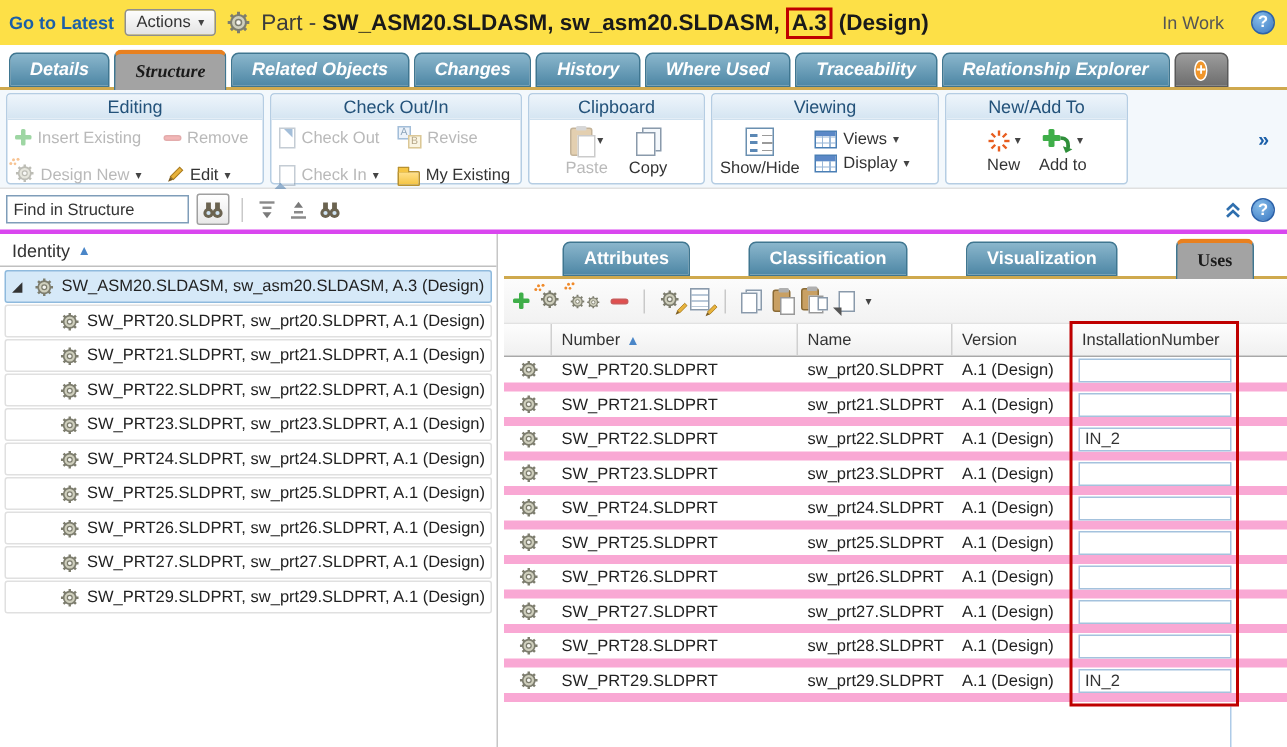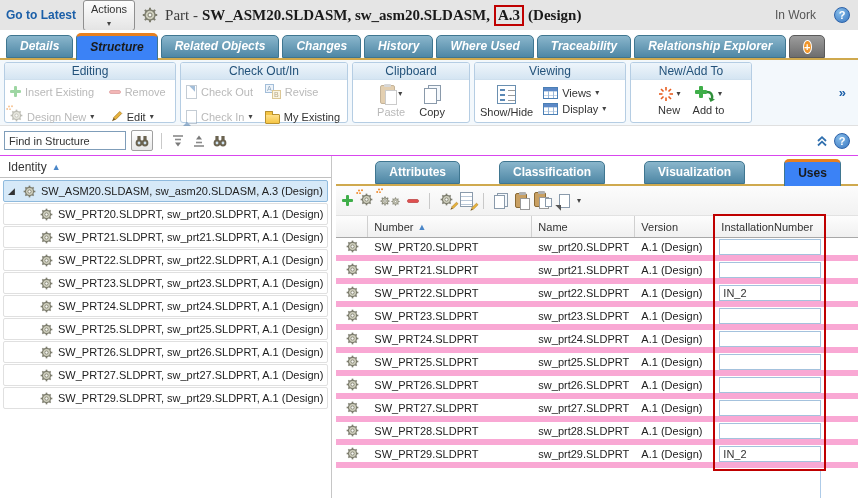--- a/index.html
+++ b/index.html
@@ -1,37 +1,37 @@
 <!DOCTYPE html>
 <html><head>
 <meta charset="utf-8">
 <style>
   * { box-sizing: border-box; margin:0; padding:0; }
   html,body { width:858px; height:498px; overflow:hidden; }
   body { font-family:"Liberation Sans", sans-serif; font-size:12px; background:#fff; color:#222; position:relative; }
 
   
-  .hdr { height:30px; display:flex; align-items:center; padding:0 8px 0 6px; gap:7px; background:#e5e5e5; }
+  .hdr { height:30px; display:flex; align-items:center; padding:0 8px 0 6px; gap:7px; background:#fde047; }
   .lnk { color:#1b5fa8; font-weight:bold; font-size:12px; cursor:pointer; }
   .btn-actions { display:inline-flex; align-items:center; gap:5px; border:1px solid #8f8f8f; border-radius:3px;
-      background:linear-gradient(#fdfdfd,#e4e4e4); padding:2px 7px; font-size:11px; color:#333;flex-direction:column; }
+      background:linear-gradient(#fdfdfd,#e4e4e4); padding:2px 7px; font-size:11px; color:#333; }
   .dd { font-size:8px; color:#444; line-height:1; }
-  .title { font-size:15px; color:#3c3c3c; display:flex; align-items:center; gap:4px; white-space:nowrap;font-family:Liberation Serif, serif; }
+  .title { font-size:15px; color:#3c3c3c; display:flex; align-items:center; gap:4px; white-space:nowrap; }
   .title b { color:#1a1a1a; }
   .redbox-inline { border:2px solid #bf0000; padding:0 2px; font-weight:bold; color:#1a1a1a;text-align:center; }
   .hdr-right { margin-left:auto; display:flex; align-items:center; gap:18px; color:#555; }
   .help { width:16px; height:16px; border-radius:50%; border:1px solid #2d62a8; color:#fff; font-size:11px; font-weight:bold;
       display:inline-flex; align-items:center; justify-content:center; background:radial-gradient(circle at 35% 30%, #85bce9, #3a78c2); }
 
   
   .tabbar { position:relative; height:30px; display:flex; align-items:flex-end; padding-left:6px; background:#fff; }
   .tabbar::after { content:""; position:absolute; left:0; right:0; bottom:0; height:2px; background:#cfa94e; }
   .tab { height:23px; margin:0 3px 2px 0; padding:0 13px; line-height:21px; border:1px solid #3f7690; border-radius:5px 5px 0 0;
       background:linear-gradient(#8ab6cc,#4e87a5); color:#fff; font-weight:bold; font-style:italic; font-size:12px; cursor:pointer; white-space:nowrap; }
-  .tab.active { height:27px; margin-bottom:0; background:#3b82f6; color:#1a1a1a; border-top:3px solid #e8801f; border-bottom:none; line-height:22px; position:relative; z-index:3; }
+  .tab.active { height:27px; margin-bottom:0; background:#a3a3a3; color:#1a1a1a; border-top:3px solid #e8801f; border-bottom:none; line-height:22px; position:relative; z-index:3;font-family:Liberation Serif, serif; }
   .tab.plus { width:36px; background:linear-gradient(#9c9c9c,#6e6e6e); border-color:#5a5a5a; display:flex; align-items:center; justify-content:center; }
   .plus-circle { width:14px; height:14px; border-radius:50%; background:#f0962c; border:1px solid #fff; color:#fff; font-weight:bold;
       font-size:11px; line-height:12px; text-align:center; font-style:normal; }
   .subtab { font-style:normal;margin-left:36px; }
 
   
   .toolbar { height:66px; background:#f3f8fc; display:flex; align-items:stretch; padding:2px 4px; gap:4px; border-bottom:1px solid #e0e0e0; }
   .grp { border:1px solid #b5cde3; border-radius:3px; background:#fff; display:flex; flex-direction:column; }
   .grp-title { background:linear-gradient(#eef5fb,#d5e5f2); color:#23527a; font-size:12px; text-align:center; padding:1px 6px;
       border-bottom:1px solid #cfe0ee; border-radius:2px 2px 0 0; }
@@ -39,21 +39,21 @@
   .grid2 { display:grid; grid-template-columns:auto auto; grid-auto-rows:19px; column-gap:10px; align-items:center; }
   .tbtn { display:inline-flex; align-items:center; gap:4px; font-size:11px; color:#333; cursor:pointer; white-space:nowrap; }
   .tbtn.dis { color:#b9b9b9; cursor:default;align-items:center; }
   .tbtn.dis .ic { opacity:.5; }
   .tbig { display:flex; flex-direction:column; align-items:center; justify-content:flex-end; gap:2px; font-size:11px; color:#333; cursor:pointer; }
   .tbig.dis { color:#b9b9b9; }
   .tbig.dis .ic { opacity:.5; }
   .overflow { margin-left:auto; align-self:center; color:#1b5fa8; font-weight:bold; font-size:13px; padding-right:8px; cursor:pointer; }
 
   
-  .findbar { height:30px; display:flex; align-items:center; gap:5px; padding:0 8px 0 4px; background:#fff; border-bottom:1px solid #d946ef; }
+  .findbar { height:30px; display:flex; align-items:center; gap:5px; padding:0 8px 0 4px; background:#fff; border-bottom:3px solid #d946ef; }
   .find-input { width:122px; height:19px; border:1px solid #7f9db9; font-size:11px; padding:0 4px; color:#333; }
   .sq-btn { width:22px; height:21px; border:1px solid #a0a0a0; border-radius:2px; background:linear-gradient(#fff,#e8e8e8);
       display:inline-flex; align-items:center; justify-content:center; cursor:pointer; }
   .vsep { width:1px; height:16px; background:#c9c9c9; margin:0 3px; }
   .findbar .spacer { flex:1; }
   .ico16 { width:16px; height:16px; display:inline-block; }
   .ico14 { width:14px; height:14px; display:inline-block; }
 
   
   .content { display:flex; height:342px; }

